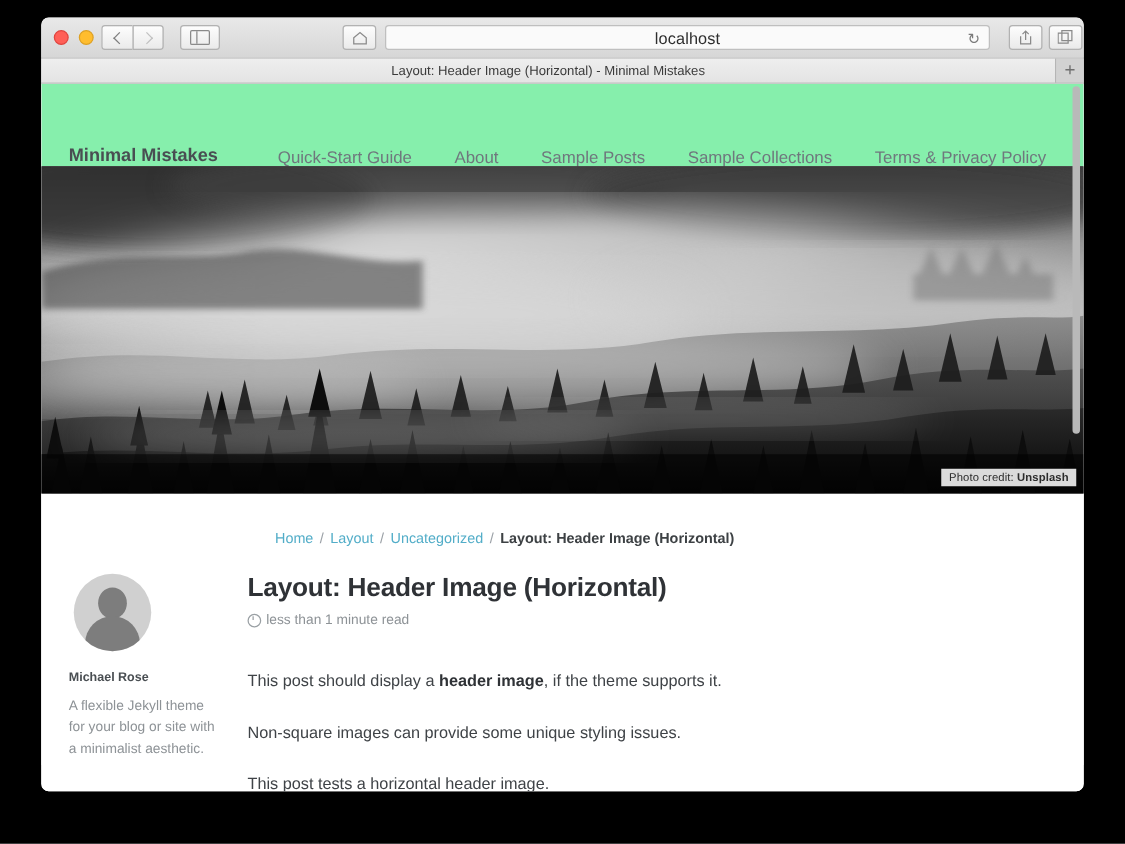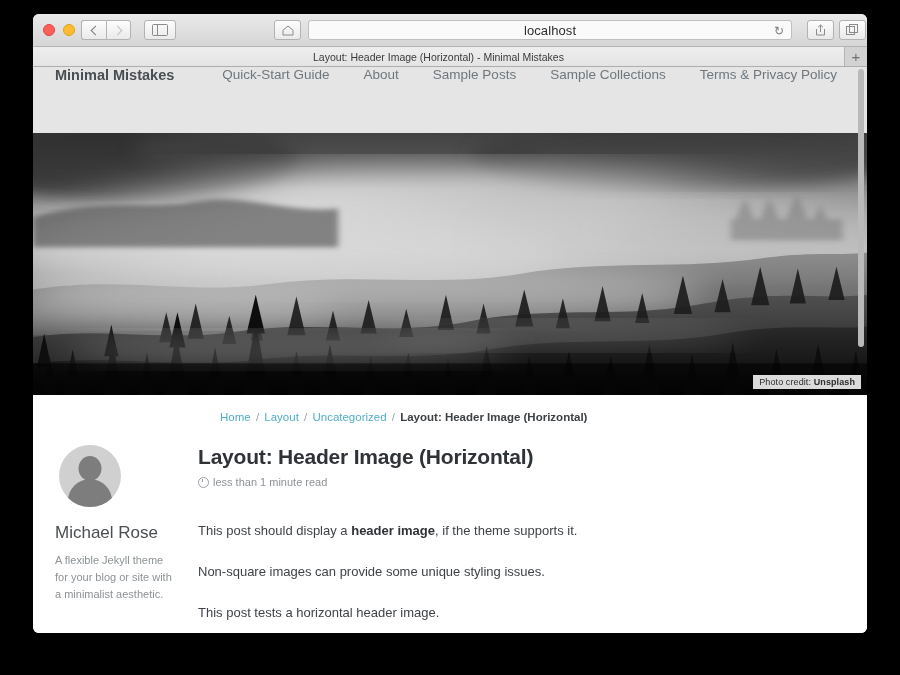--- a/index.html
+++ b/index.html
@@ -168,23 +168,23 @@
   .viewport {
     position: relative;
     height: 567px;
     background: #ffffff;
     overflow: hidden;
   }
 
   
   .masthead {
     height: 66px;
-    background: #e5e5e5;
-    display: flex;
-    align-items: flex-start;
+    background: #86efac;
+    display: flex;
+    align-items: flex-end;
     padding: 0 22px;
     box-sizing: border-box;
   }
   .site-title {
     font-size: 14.5px;
     font-weight: bold;
     color: #494e52;
     margin-right: 48px;
     white-space: nowrap;
   }
@@ -221,21 +221,21 @@
   }
   .photo-credit .credit-link {
     font-weight: bold;
     color: #2c2c2c;
   }
 
   
   .page-body {
     position: relative;
     background: #ffffff;
-    padding-top: 16px;
+    padding-top: 30px;
     height: 217px;
     box-sizing: border-box;
   }
 
   .breadcrumbs {
     margin-left: 187px;
     font-size: 11.5px;
     color: #494e52;
     white-space: nowrap;
   }
@@ -278,22 +278,22 @@
     left: 50%;
     top: 34px;
     transform: translateX(-50%);
     width: 44px;
     height: 40px;
     border-radius: 22px 22px 0 0;
     background: #7d7d7d;
   }
   .author-name {
     margin-top: 16px;
-    font-size: 17px;
-    font-weight: normal;
+    font-size: 10px;
+    font-weight: bold;
     color: #494e52;
   }
   .author-bio {
     margin-top: 9px;
     font-size: 11px;
     line-height: 1.55;
     color: #8d9296;
     width: 118px;
   }
 

